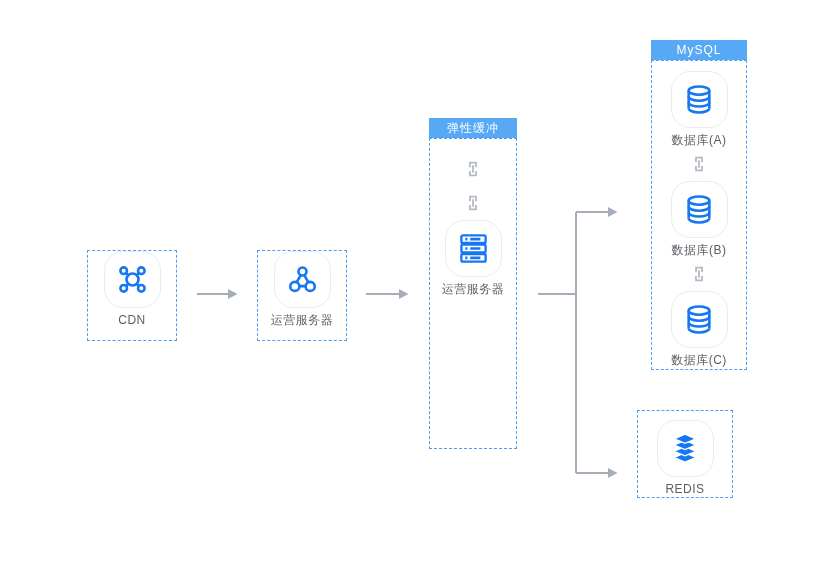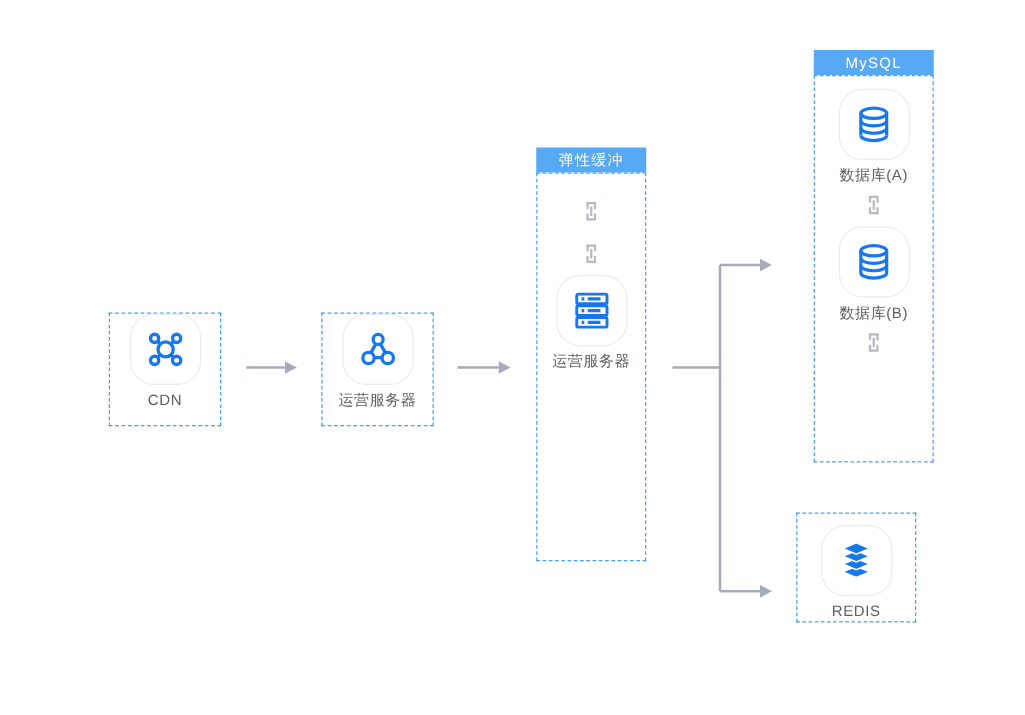--- a/index.html
+++ b/index.html
@@ -180,20 +180,28 @@
               <use href="#sym-db"></use>
             </svg>
         </div>
         <div class="node-label">数据库(B)</div>
       </div>
       <div class="chain">
         <svg width="14" height="18">
             <use href="#sym-chain"></use>
           </svg>
       </div>
+      <div class="node">
+        <div class="card">
+          <svg class="blue" width="34" height="34">
+              <use href="#sym-db"></use>
+            </svg>
+        </div>
+        <div class="node-label">数据库(C)</div>
+      </div>
     </div>
   </div>
 
   <div class="titled-group" style="left:637px;top:410px;width:96px">
     <div class="group-body" style="width:96px;height:88px;padding-top:9px">
       <div class="node">
         <div class="card">
           <svg class="blue" width="34" height="34">
               <use href="#sym-redis"></use>
             </svg>

